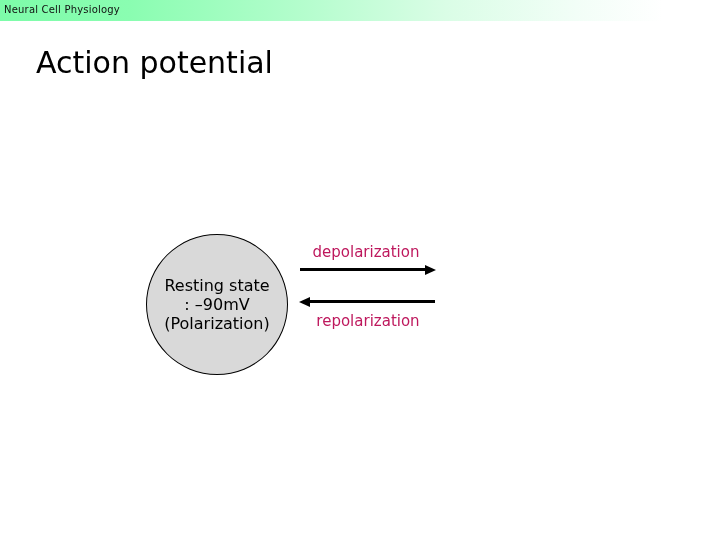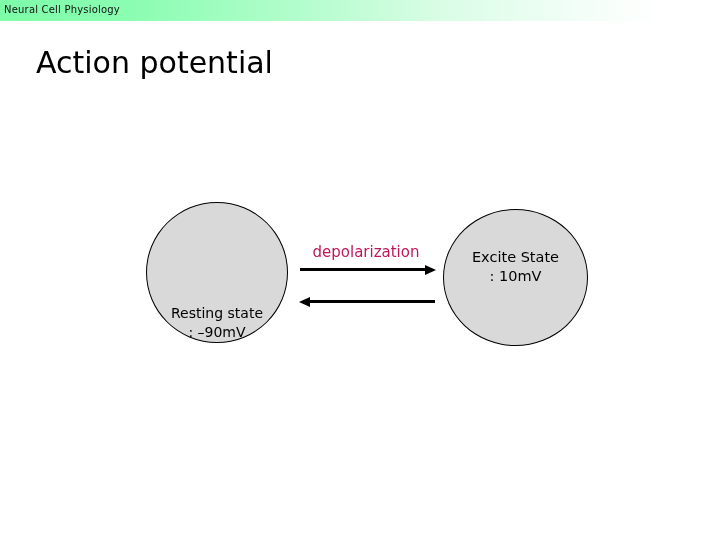--- a/index.html
+++ b/index.html
@@ -75,26 +75,25 @@
     flex-direction: column;
     align-items: center;
     justify-content: center;
     text-align: center;
     font-family: "DejaVu Sans", sans-serif;
     color: #000000;
   }
 
   #circle-resting {
     left: 146px;
-    top: 202px;
+    top: 234px;
     width: 142px;
     height: 141px;
-    font-size: 14px;
+    font-size: 16px;
     line-height: 19px;
-    justify-content: flex-end;
   }
 
   #circle-excite {
     left: 443px;
     top: 209px;
     width: 145px;
     height: 137px;
     font-size: 14.5px;
     line-height: 19px;
     padding-bottom: 22px;
@@ -164,27 +163,25 @@
 <div id="header-band"></div>
 <div id="header-title">Neural Cell Physiology</div>
 
 <div id="slide-title">Action potential</div>
 
 <div id="diagram">
 
   <div class="state-circle" id="circle-resting">
     <span class="circle-line">Resting state</span>
     <span class="circle-line">: –90mV</span>
+    <span class="circle-line">(Polarization)</span>
   </div>
 
-  <div class="state-circle" id="circle-excite">
-    <span class="circle-line">Excite State</span>
-    <span class="circle-line">: 10mV</span>
-  </div>
 
   <div class="arrow-label" id="label-depolarization">depolarization</div>
   <div class="arrow-shaft" id="arrow-depol-shaft"></div>
   <div class="arrow-head" id="arrow-depol-head"></div>
 
   <div class="arrow-shaft" id="arrow-repol-shaft"></div>
   <div class="arrow-head" id="arrow-repol-head"></div>
+  <div class="arrow-label" id="label-repolarization">repolarization</div>
 
 </div>
 
 </body></html>

